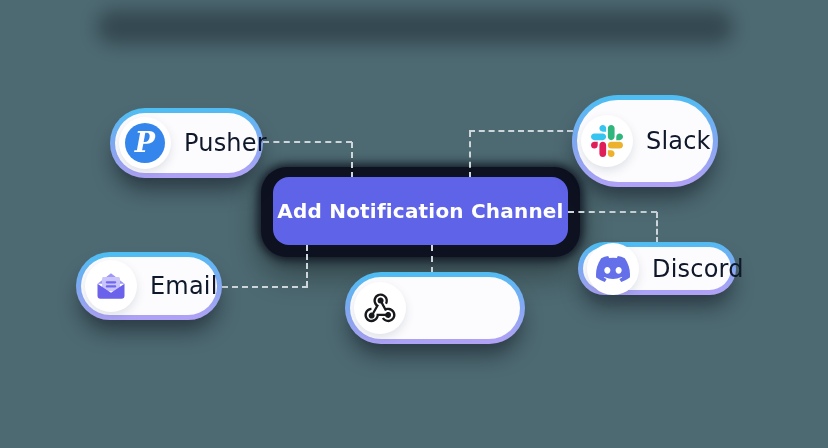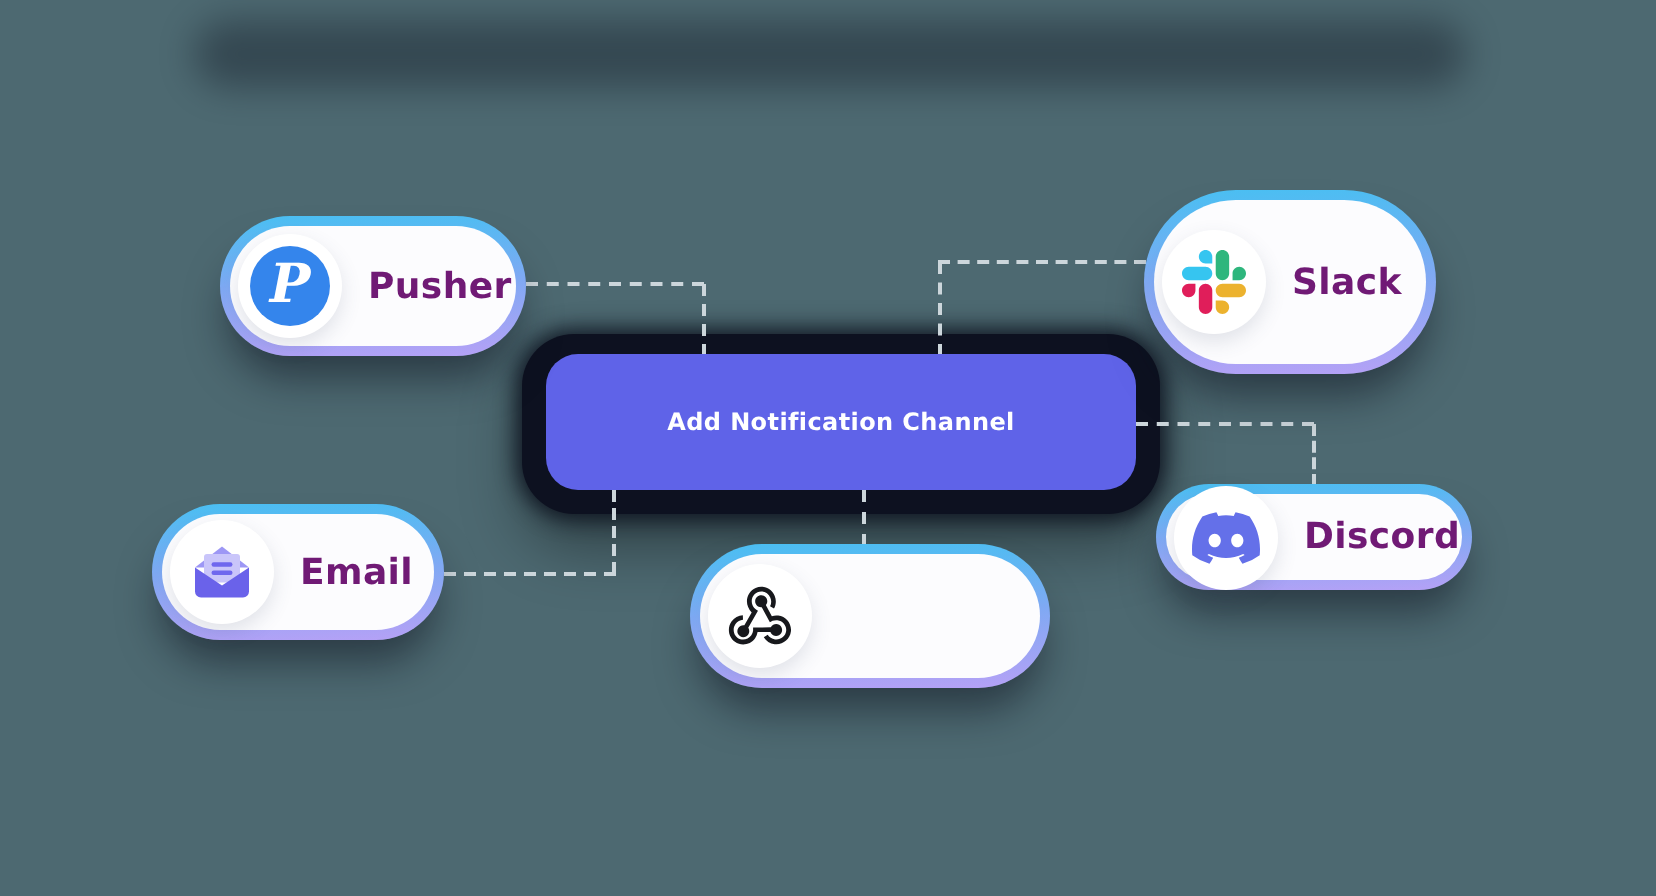--- a/index.html
+++ b/index.html
@@ -30,41 +30,41 @@
   
   .btn-wrap{
     position:absolute;left:261px;top:167px;width:319px;height:90px;
     background:#0d1120;border-radius:26px;z-index:1;
     box-shadow:0 0 10px 3px rgba(11,15,28,.85), 0 16px 30px rgba(0,0,0,.38);
   }
   .center-btn{
     position:absolute;left:273px;top:177px;width:295px;height:68px;
     background:#5f63e8;border-radius:16px;z-index:3;
     display:flex;align-items:center;justify-content:center;
-    color:#ffffff;font-size:12px;font-weight:bold;letter-spacing:.2px;
+    color:#ffffff;font-size:20px;font-weight:bold;letter-spacing:.2px;
     cursor:pointer;
   }
   
   .pill{
     position:absolute;border-radius:999px;padding:5px;box-sizing:border-box;
     background:linear-gradient(178deg,#49bff2 0%,#7fa9f3 48%,#b5a1f6 100%);
     box-shadow:0 15px 20px -4px rgba(9,13,25,.5);
     z-index:4;cursor:pointer;
   }
   .pill-inner{
     background:#fcfcfe;border-radius:999px;width:100%;height:100%;
     display:flex;align-items:center;gap:13px;box-sizing:border-box;padding-left:4px;
   }
   .icon-circle{
     width:52px;height:52px;border-radius:50%;background:#ffffff;flex:0 0 auto;
     display:flex;align-items:center;justify-content:center;
     box-shadow:0 4px 10px rgba(70,80,110,.15);
   }
   .pill-label{
-    font-size:18px;color:#701a75;font-weight:700;letter-spacing:.2px;white-space:nowrap;
+    font-size:24px;color:#0f172a;font-weight:400;letter-spacing:.2px;white-space:nowrap;
   }
   #pill-pusher {left:110px;top:108px;width:153px;height:70px;}
   #pill-slack  {left:572px;top:95px; width:146px;height:92px;}
   #pill-email  {left:76px; top:252px;width:146px;height:68px;}
   #pill-webhook{left:345px;top:272px;width:180px;height:72px;}
   #pill-discord{left:578px;top:242px;width:158px;height:53px;}
   
   .pusher-badge{
     width:40px;height:40px;border-radius:50%;background:#3485ec;
     display:flex;align-items:center;justify-content:center;

